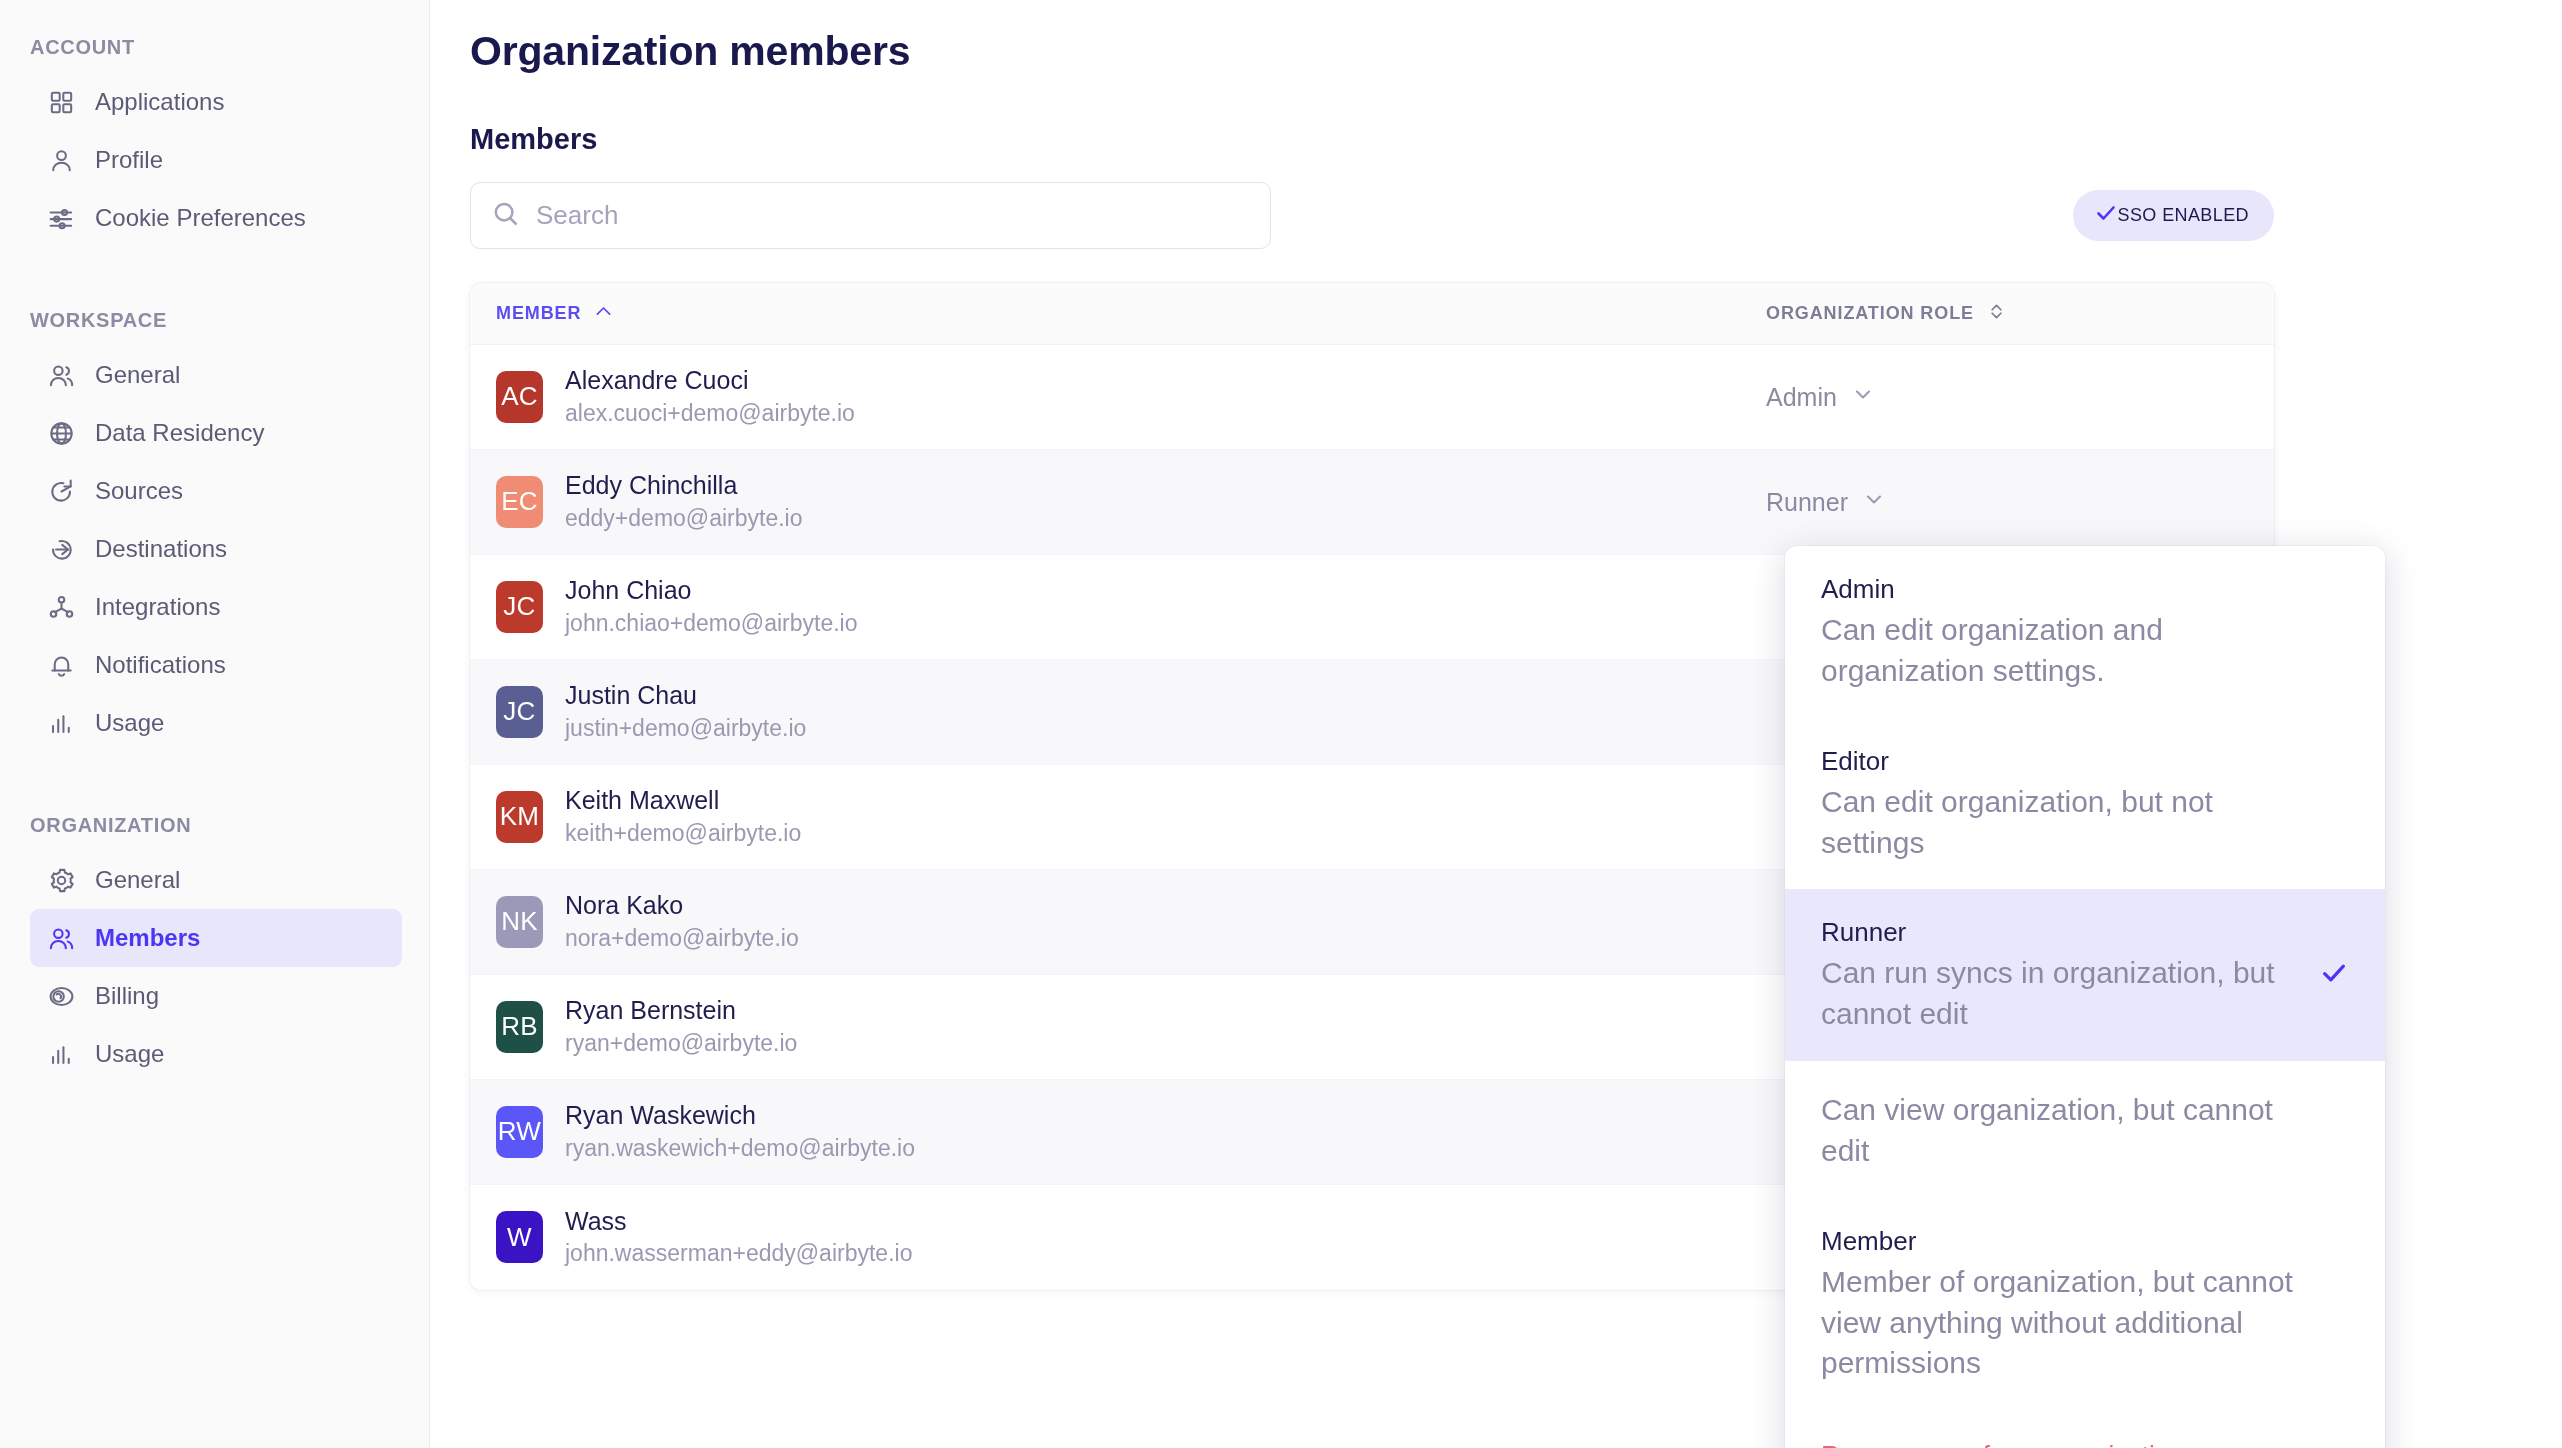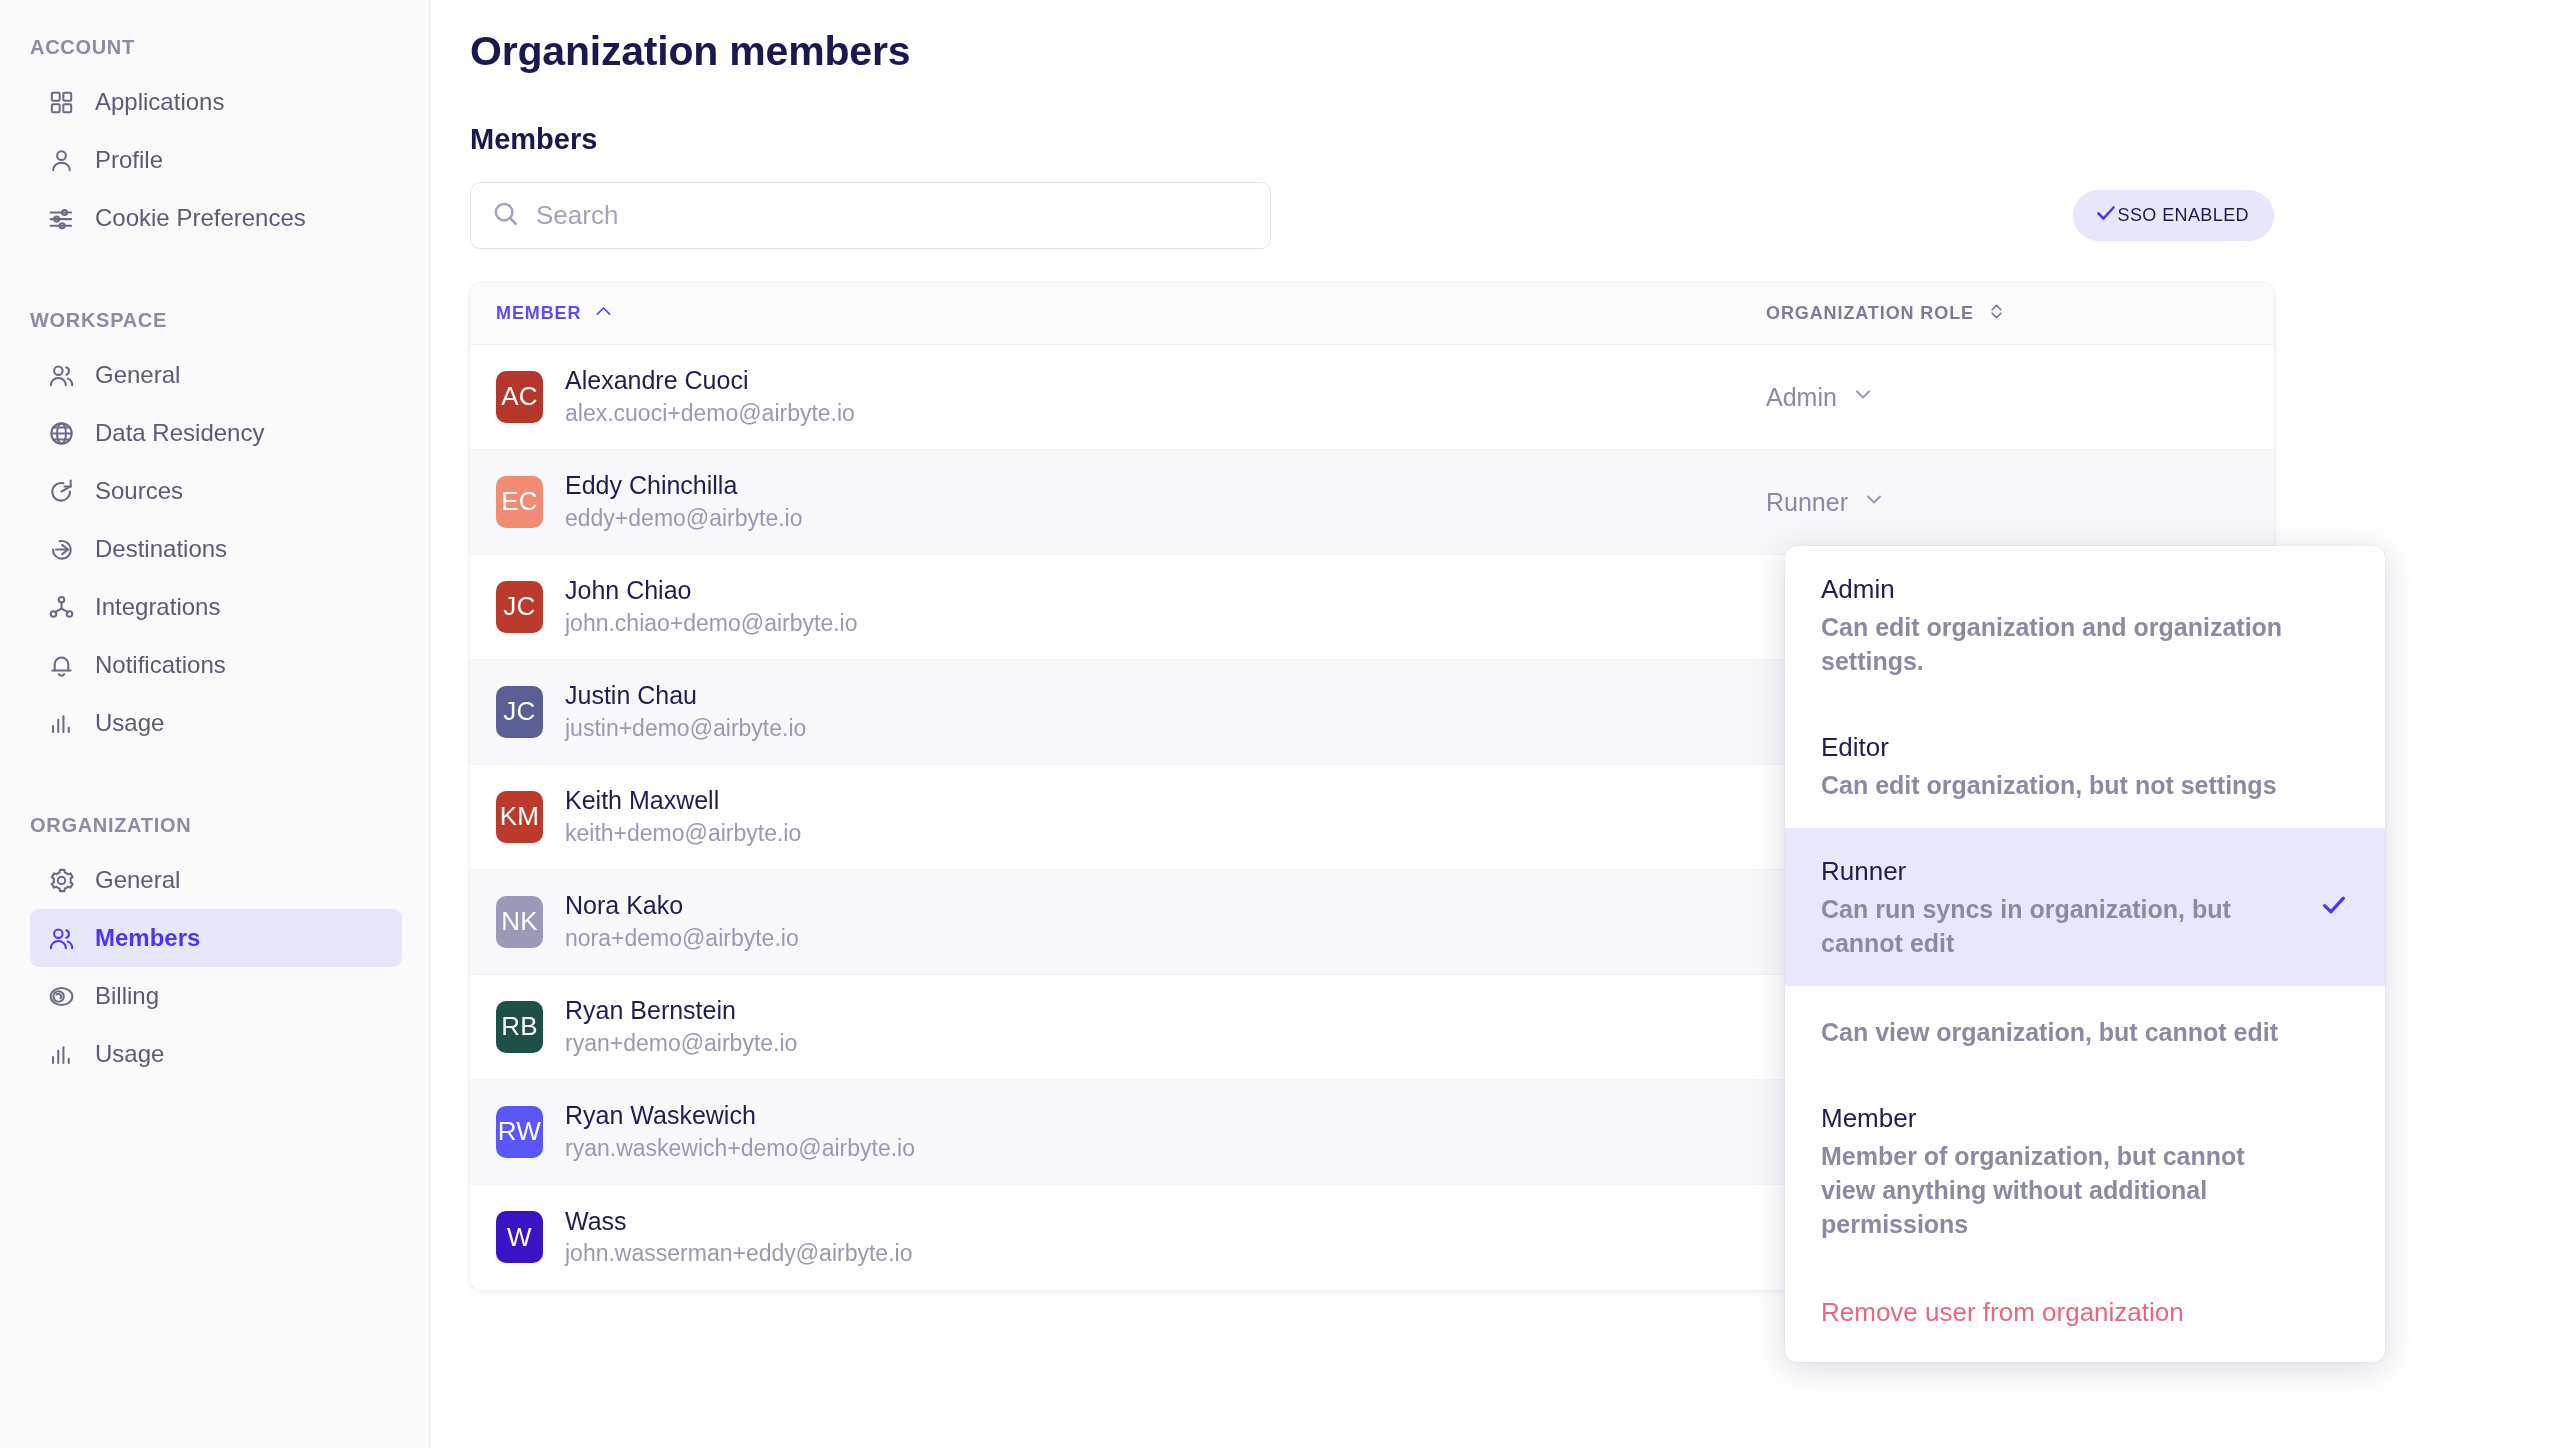--- a/index.html
+++ b/index.html
@@ -215,21 +215,21 @@
   .dd-item {
     padding: 26px 34px 26px 36px;
     display: flex;
     align-items: center;
     gap: 18px;
     cursor: pointer;
   }
   .dd-item.selected { background: #e9e7fb; }
   .dd-text { flex: 1 1 auto; }
   .dd-title { font-size: 26px; color: #1f1e4e; line-height: 1.35; }
-  .dd-desc { font-size: 25px; color: #8b8aa3; line-height: 1.36; margin-top: 3px; font-weight: bold; }
+  .dd-desc { font-size: 30px; color: #8b8aa3; line-height: 1.36; margin-top: 3px; }
   .dd-check { width: 34px; flex: 0 0 34px; display: flex; align-items: center; justify-content: center; }
   .dd-check svg { width: 30px; height: 30px; stroke: #4b36f5; fill: none; stroke-width: 2.6; stroke-linecap: round; stroke-linejoin: round; }
   .dd-remove {
     padding: 30px 36px 34px 36px;
     font-size: 26px;
     color: #e9667f;
     cursor: pointer;
   }
 </style>
 </head>

